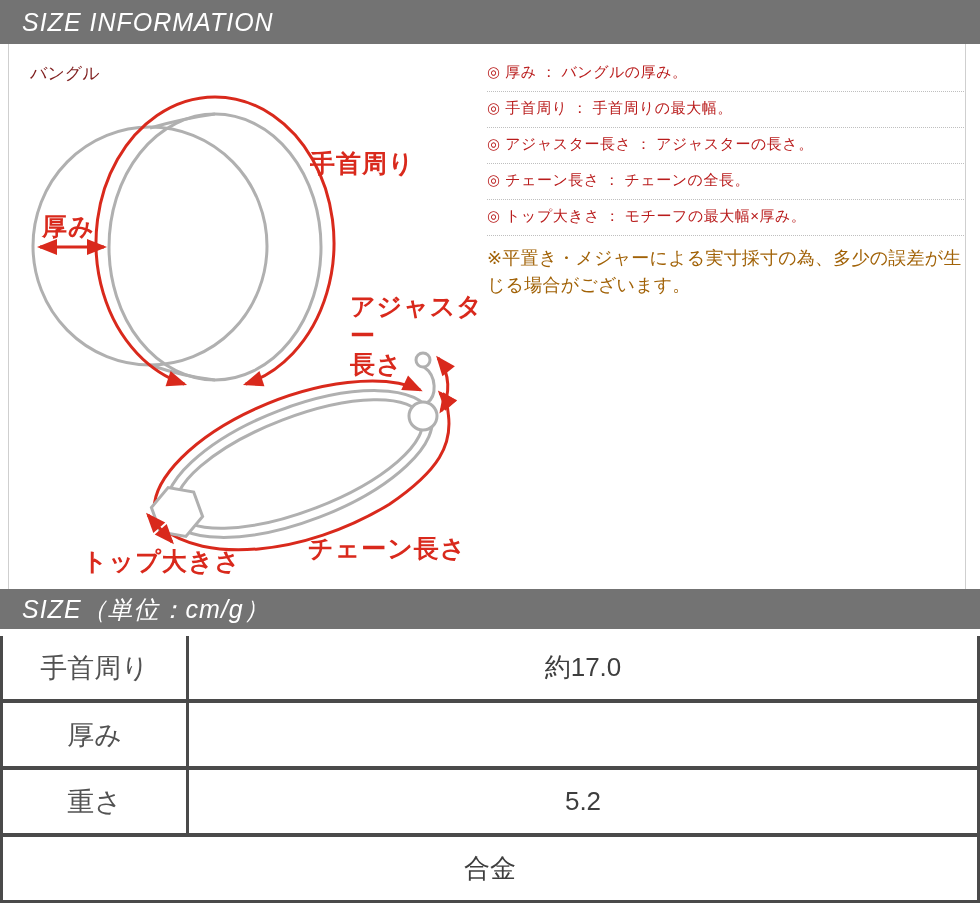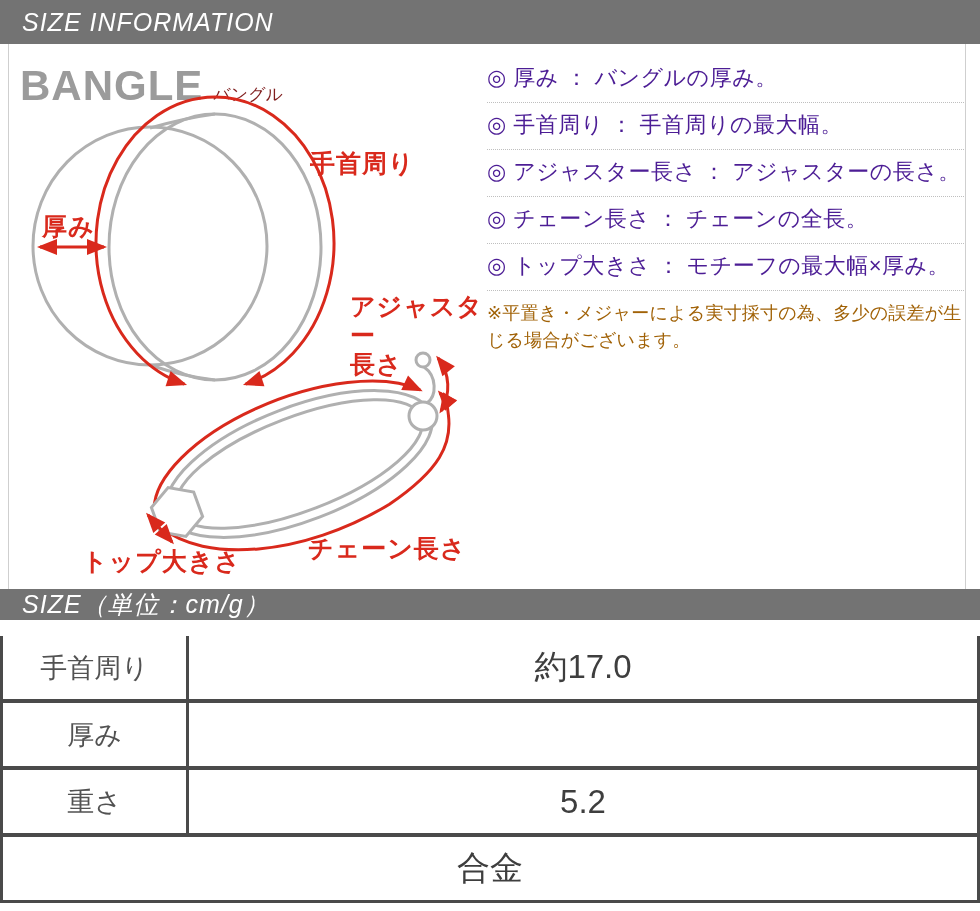--- a/index.html
+++ b/index.html
@@ -8,37 +8,37 @@
     font-family:"Liberation Sans","DejaVu Sans",sans-serif;
     overflow:hidden;
   }
   
   .bar{
     position:absolute;left:0;width:980px;background:#737373;color:#ffffff;
     font-style:italic;display:flex;align-items:center;box-sizing:border-box;
     padding-left:22px;letter-spacing:1px;
   }
   .bar.header{top:0;height:44px;font-size:25px;}
-  .bar.size{top:589px;height:31px;font-size:25px;}
+  .bar.size{top:589px;height:40px;font-size:25px;}
   
   .panel{
     position:absolute;top:44px;left:8px;width:958px;height:545px;
     border-left:1px solid #cfcfcf;border-right:1px solid #cfcfcf;
     box-sizing:border-box;background:#ffffff;
   }
   
   .title{
     position:absolute;left:20px;top:62px;display:flex;align-items:baseline;
   }
   .title .en{font-size:42px;font-weight:bold;color:#9b9b9b;letter-spacing:1px;}
   .title .ja{font-size:17px;color:#7f1d1d;margin-left:10px;}
   
   .legend{position:absolute;left:487px;top:56px;width:477px;}
   .legend-item{
-    font-size:22px;color:#4c1d95;padding:7px 0 9px 0;
+    font-size:15px;color:#b91c1c;padding:7px 0 9px 0;
     border-bottom:1px dotted #bfbfbf;letter-spacing:0.5px;
   }
   .legend-note{
     font-size:18px;color:#a16207;padding-top:9px;line-height:1.5;
     letter-spacing:0.2px;
   }
   
   .diagram-svg{position:absolute;left:0;top:44px;}
   .red-label{
     position:absolute;color:#d9291c;font-weight:bold;font-size:25px;
@@ -56,34 +56,33 @@
     border-bottom:3px solid #4a4a4a;background:#ffffff;
   }
   .size-row{display:flex;height:63px;}
   .size-row + .size-row{border-top:4px solid #4a4a4a;}
   .size-row .cell-label{
     width:183px;border-right:3px solid #4a4a4a;display:flex;
     align-items:center;justify-content:center;font-size:27px;color:#525252;
   }
   .size-row .cell-value{
     flex:1;display:flex;align-items:center;justify-content:center;
-    font-size:33px;color:#3e3e3e;
+    font-size:26px;color:#3e3e3e;
   }
 </style>
 </head>
 <body>
 
 <div class="bar header">
   <span>SIZE INFORMATION</span>
 </div>
 
 <div class="panel"></div>
 
 <div class="title">
-  <span class="en">BANGLE</span>
   <span class="ja">バングル</span>
 </div>
 
 <svg class="diagram-svg" width="980" height="545" viewBox="0 0 980 545">
   <defs>
     <marker id="arrow" markerUnits="userSpaceOnUse" markerWidth="22" markerHeight="18" refX="18" refY="9" orient="auto-start-reverse">
       <path d="M1,1 L21,9 L1,17 Z" fill="#d9291c"></path>
     </marker>
   </defs>
 

